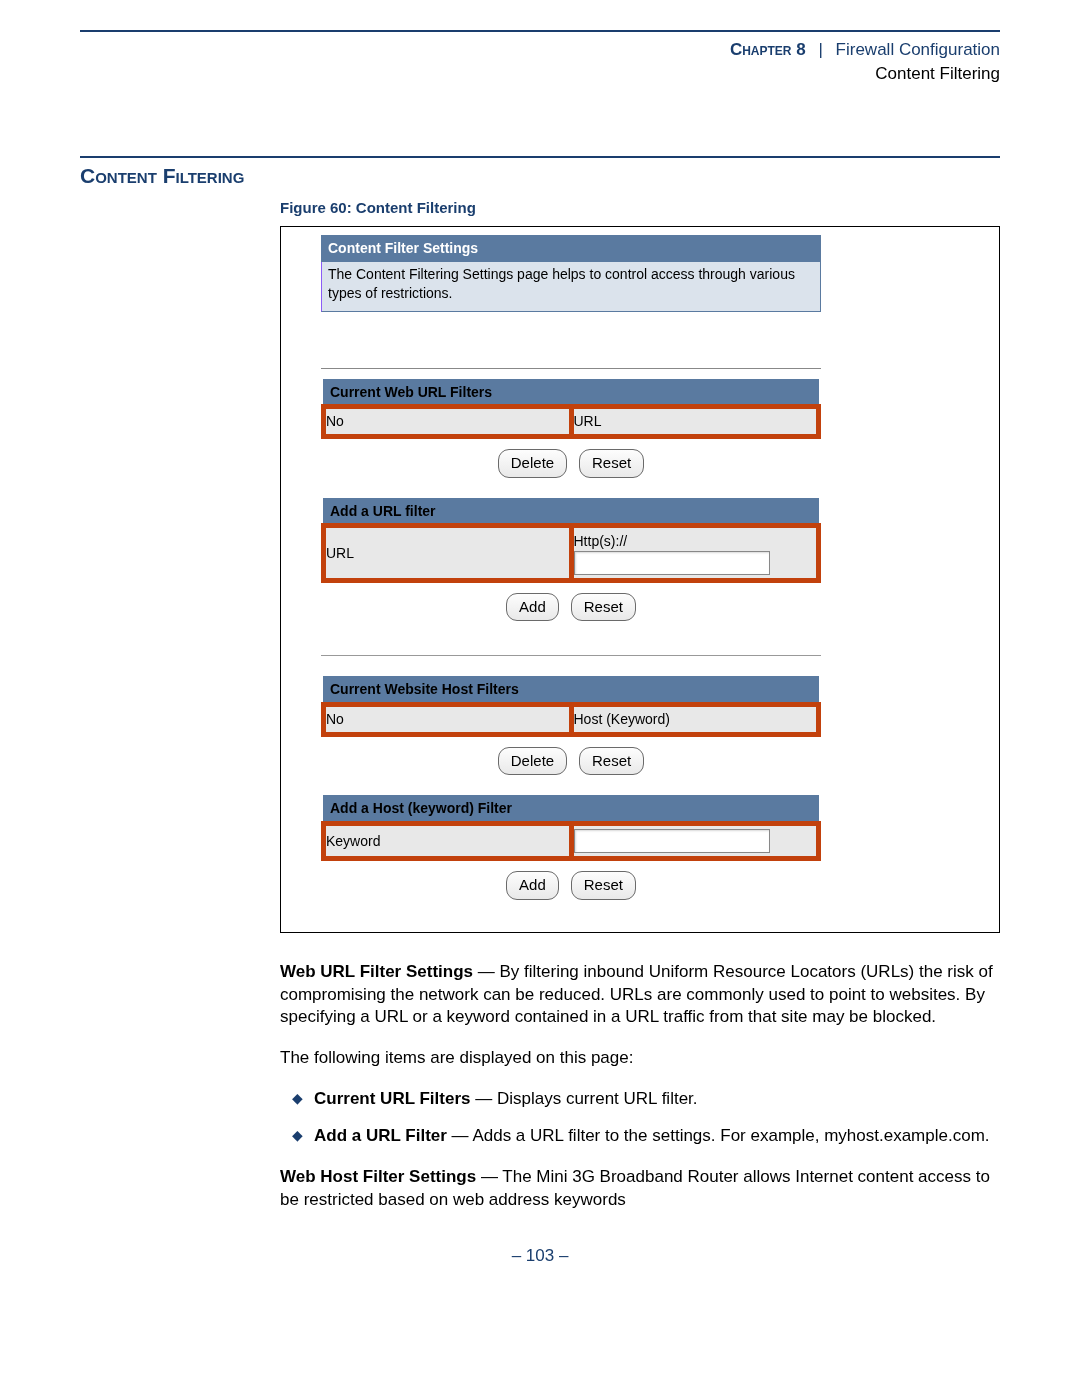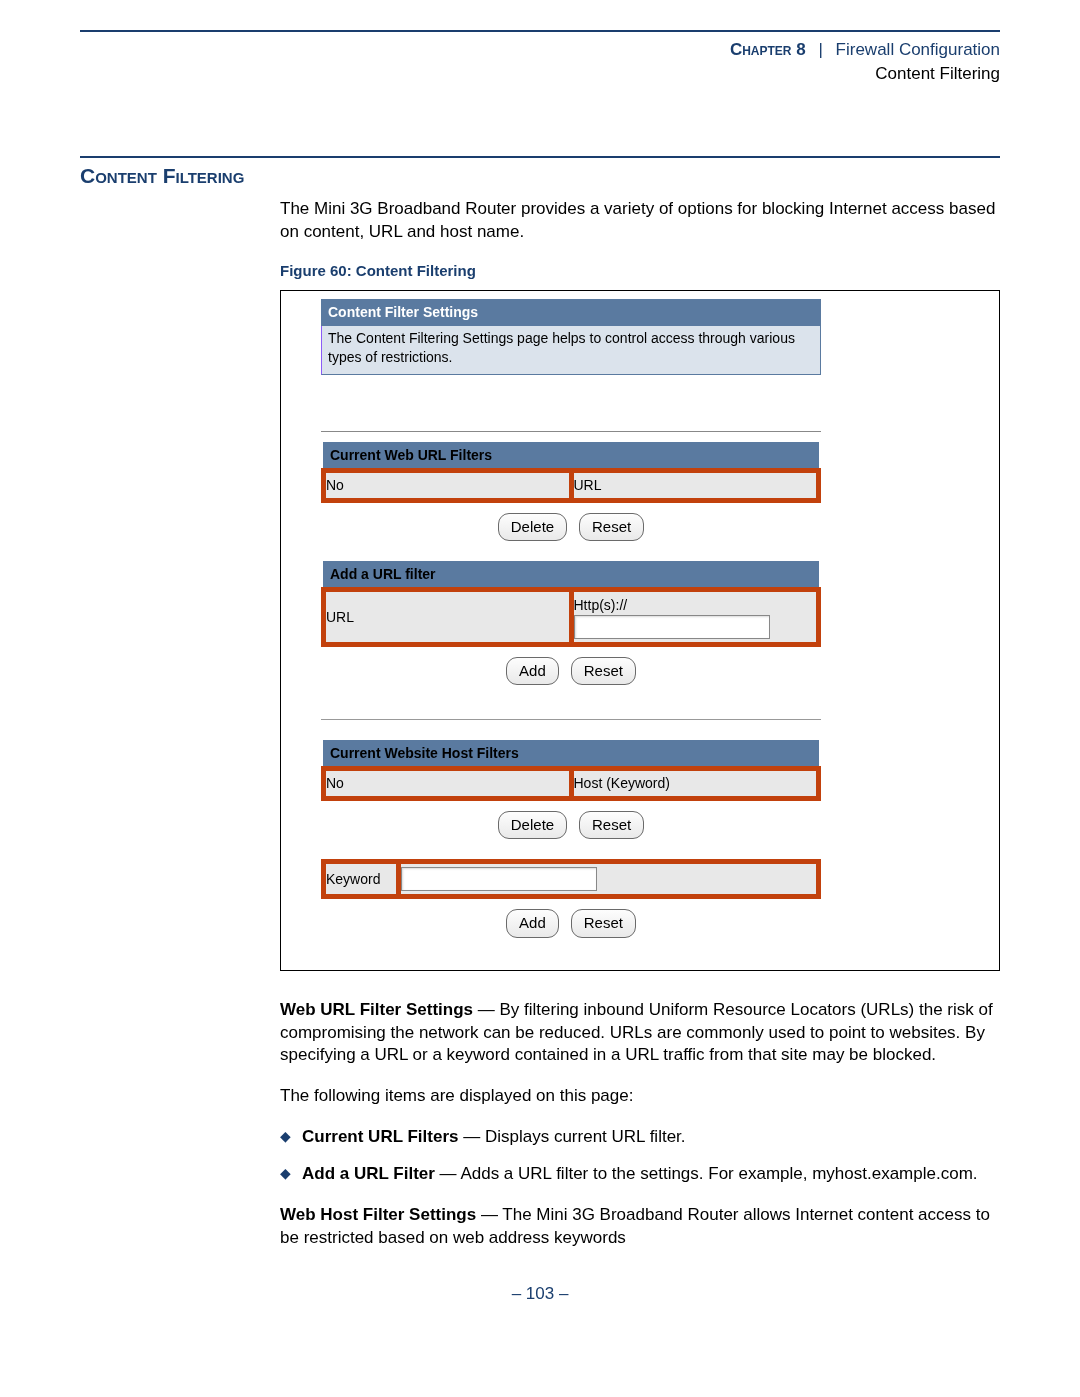--- a/index.html
+++ b/index.html
@@ -150,21 +150,21 @@
   .gap-sm { height: 14px; }
   .segment-hr { border-bottom:1px solid #999; margin: 6px 0 20px 0; }
 
   ul.diamond {
     list-style: none;
     padding: 0 0 0 22px;
     margin: 0 0 18px 0;
   }
   ul.diamond li {
     position: relative;
-    margin: 0 0 14px 0;
+    margin: 0 0 14px 12px;
   }
   ul.diamond li::before {
     content: "◆";
     color: #1a3e6e;
     position: absolute;
     left: -22px;
     top: 1px;
     font-size: 14px;
   }
   .bold { font-weight:bold; }
@@ -189,21 +189,20 @@
       <span class="sep">|</span>
       <span class="chapter-title">Firewall Configuration</span>
     </div>
     <div class="subheader-line">Content Filtering</div>
   </div>
 
   <div class="section-rule"></div>
   <div class="section-title">Content Filtering</div>
 
   <div class="body-col">
-    <p>The Mini 3G Broadband Router provides a variety of options for blocking Internet access based on content, URL and host name.</p>
 
     <div class="figure-caption">Figure 60:  Content Filtering</div>
 
     <div class="screenshot">
       <div class="panel">
 
         <div class="panel-header">Content Filter Settings</div>
         <div class="panel-desc">The Content Filtering Settings page helps to control access through various types of restrictions.</div>
 
         <div class="spacer-row"></div>
@@ -261,20 +260,23 @@
           </table>
         <div class="btn-row">
           <span class="btn">Delete</span>
           <span class="btn">Reset</span>
         </div>
 
         <div class="gap-sm"></div>
 
         <table class="tbl">
           <tbody>
+              <tr>
+                <th class="section-bar" colspan="2">Add a Host (keyword) Filter</th>
+              </tr>
           <tr>
             <td class="cell col-no">Keyword</td>
             <td class="cell">
               <input type="text" class="txt-input" style="">
             </td>
           </tr>
         </tbody>
           </table>
         <div class="btn-row">
           <span class="btn">Add</span>

